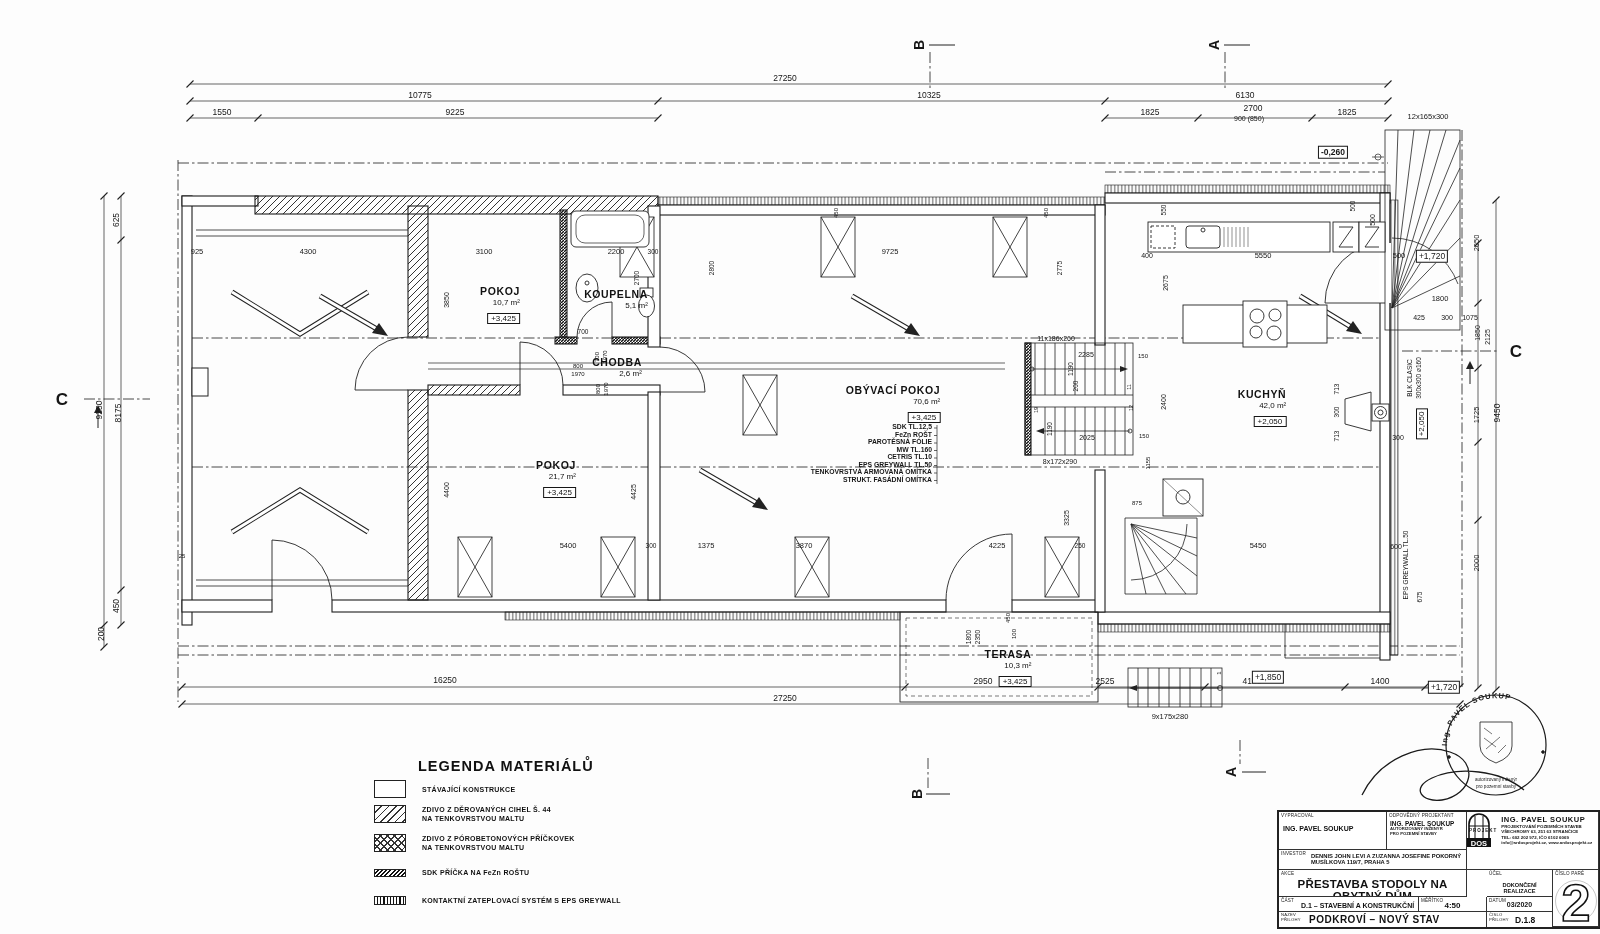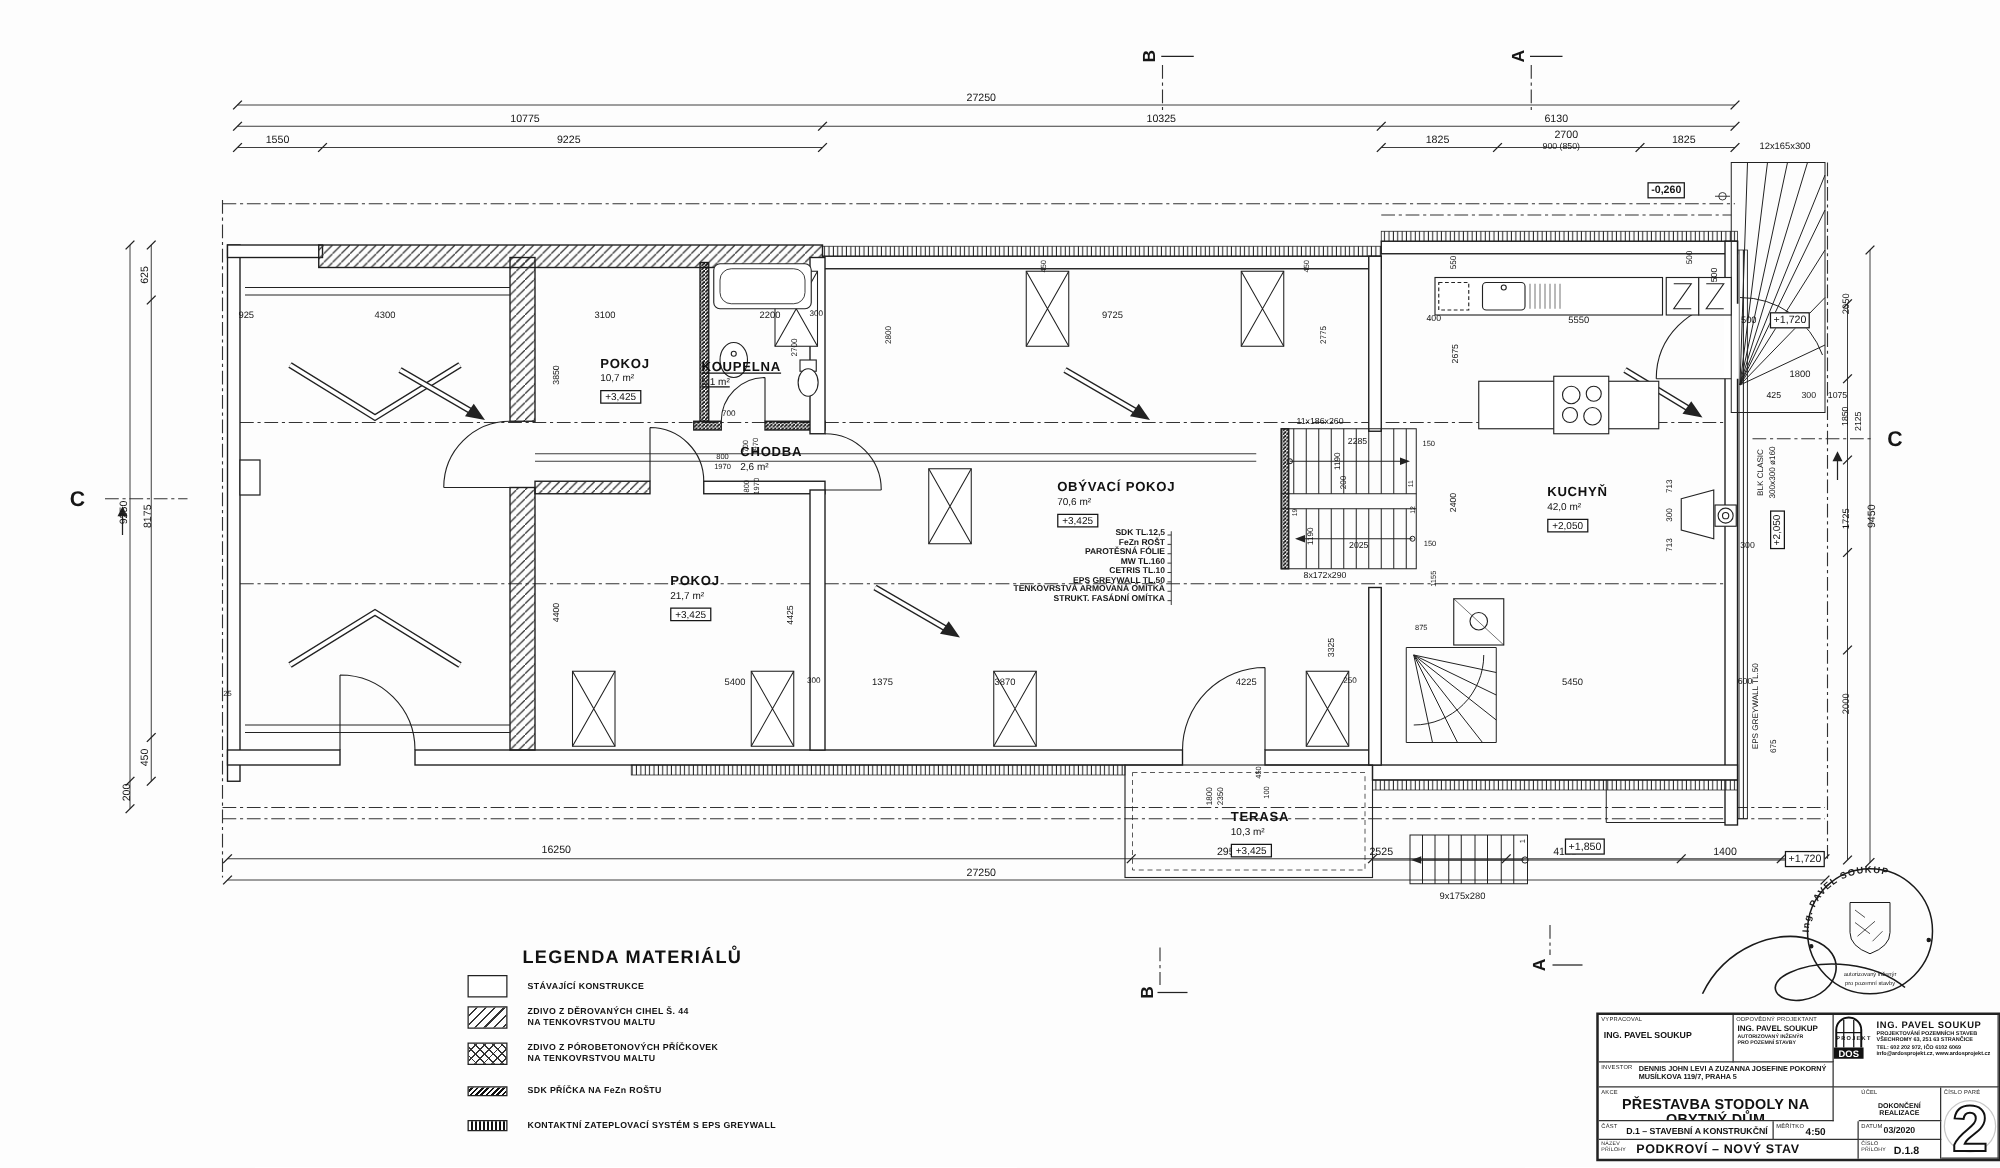--- a/index.html
+++ b/index.html
@@ -10,21 +10,21 @@
   #remax{position:absolute;left:20px;top:66px;font-weight:900;font-size:57px;
          letter-spacing:-3px;line-height:60px;font-family:"Liberation Sans",sans-serif;}
   #remax .red{color:#e2222c;}
   #remax .blue{color:#1e3da8;font-size:60px;}
   
   .lbl{position:absolute;transform:translate(-50%,-50%);font-size:8.5px;white-space:nowrap;
        color:#161616;line-height:1;background:transparent;}
   .lbl.rot{transform:translate(-50%,-50%) rotate(-90deg);}
   .lbl.box{border:1px solid #161616;padding:1px 2px;background:#fff;}
   .lbl.bld{font-weight:bold;}
-  .room{position:absolute;transform:translateX(-50%);text-align:left;color:#111;}
+  .room{position:absolute;transform:translateX(-50%);text-align:right;color:#111;}
   .rn{font-weight:bold;font-size:10.5px;letter-spacing:.6px;white-space:nowrap;}
   .ra{font-size:8px;margin-top:1px;}
   .rl{display:inline-block;border:1px solid #161616;font-size:8px;padding:0 3px;margin-top:2px;background:#fff;}
   
   #layer-list{position:absolute;left:700px;top:423px;width:232px;text-align:right;
               font-size:6.8px;line-height:7.5px;font-weight:bold;color:#161616;}
   
   #legend{position:absolute;left:374px;top:758px;width:340px;height:170px;font-size:7px;}
   #legend .lt{position:absolute;left:44px;top:0;font-size:14.5px;font-weight:bold;letter-spacing:1px;}
   .li{position:absolute;left:0;display:flex;align-items:center;gap:16px;}
@@ -428,34 +428,34 @@
       <span class="lbl rot" style="left: 1076px; top: 386px; font-size: 6.5px;">200</span>
       <span class="lbl" style="left: 1087px; top: 437px; font-size: 7px;">2025</span>
       <span class="lbl rot" style="left: 1050px; top: 429px; font-size: 6.5px;">1190</span>
       <span class="lbl" style="left: 1060px; top: 461px; font-size: 7px;">8x172x290</span>
       <span class="lbl" style="left: 1143px; top: 356px; font-size: 6px;">150</span>
       <span class="lbl" style="left: 1144px; top: 436px; font-size: 6px;">150</span>
       <span class="lbl rot" style="left: 1037px; top: 410px; font-size: 5.5px;">19</span>
       <span class="lbl rot" style="left: 1130px; top: 387px; font-size: 5.5px;">11</span>
       <span class="lbl rot" style="left: 1132px; top: 408px; font-size: 5.5px;">12</span>
       <span class="lbl rot" style="left: 1219px; top: 673px; font-size: 6px;">1</span>
-      <span class="lbl" style="left: 588px; top: 546px; font-size: 7.5px;">5400</span>
+      <span class="lbl" style="left: 568px; top: 546px; font-size: 7.5px;">5400</span>
       <span class="lbl" style="left: 651px; top: 546px; font-size: 6.5px;">300</span>
       <span class="lbl" style="left: 706px; top: 546px; font-size: 7.5px;">1375</span>
       <span class="lbl" style="left: 804px; top: 546px; font-size: 7.5px;">3870</span>
       <span class="lbl" style="left: 997px; top: 546px; font-size: 7.5px;">4225</span>
       <span class="lbl" style="left: 1080px; top: 546px; font-size: 6.5px;">250</span>
       <span class="lbl" style="left: 1258px; top: 546px; font-size: 7.5px;">5450</span>
       <span class="lbl" style="left: 1396px; top: 546px; font-size: 7px;">600</span>
       <span class="lbl" style="left: 1137px; top: 503px; font-size: 6px;">875</span>
       <span class="lbl rot" style="left: 1066px; top: 518px; font-size: 7px;">3325</span>
       <span class="lbl rot" style="left: 1148px; top: 463px; font-size: 6px;">1155</span>
       <span class="lbl" style="left: 182px; top: 556px; font-size: 6px;">25</span>
       <div class="room" style="left: 500px; top: 285px;"><div class="rn">POKOJ</div><div class="ra">10,7 m²</div><div class="rl">+3,425</div></div>
-      <div class="room" style="left: 593px; top: 288px; text-decoration: underline;">
+      <div class="room" style="left: 616px; top: 288px;">
         <div class="rn">KOUPELNA</div>
         <div class="ra">5,1 m²</div>
       </div>
       <div class="room" style="left: 617px; top: 356px;">
         <div class="rn">CHODBA</div>
         <div class="ra">2,6 m²</div>
       </div>
       <div class="room" style="left: 556px; top: 459px;"><div class="rn">POKOJ</div><div class="ra">21,7 m²</div><div class="rl">+3,425</div></div>
       <div class="room" style="left: 893px; top: 384px;"><div class="rn">OBÝVACÍ POKOJ</div><div class="ra">70,6 m²</div><div class="rl">+3,425</div></div>
       <div class="room" style="left: 1262px; top: 388px;"><div class="rn">KUCHYŇ</div><div class="ra">42,0 m²</div><div class="rl">+2,050</div></div>

